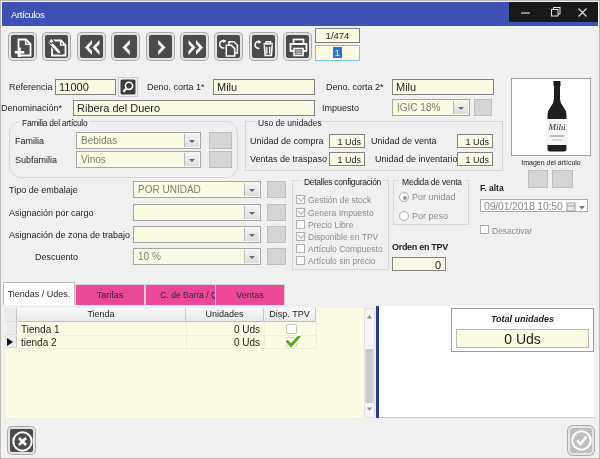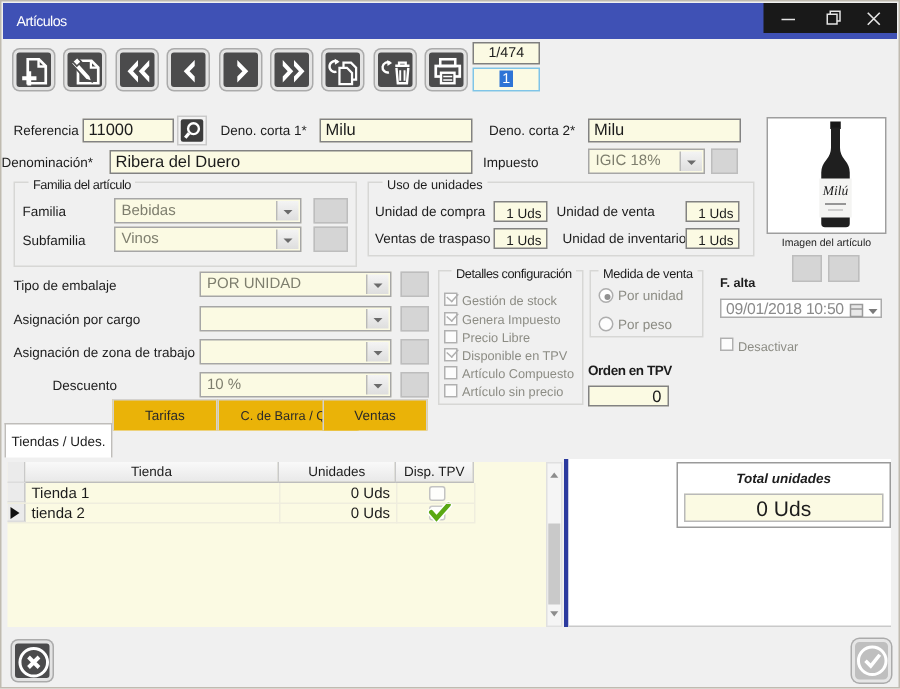--- a/index.html
+++ b/index.html
@@ -36,21 +36,21 @@
 .group .legend { position:absolute; top:-4.5px; left:9px; background:#f0f0f0; padding:0 3px;
   font-size:8.5px; color:#1c1c1c; white-space:nowrap; }
 .dis { color:#8c8c84; }
 .cb { width:9px; height:9px; background:#fcfcfc; border:1px solid #b0b0b0; }
 .cb.chk:after { content:""; position:absolute; left:0.5px; top:-1px; width:6px; height:3.5px;
   border-left:1.6px solid #aeaeae; border-bottom:1.6px solid #aeaeae; transform:rotate(-48deg); }
 .radio { width:10px; height:10px; border-radius:50%; background:#fdfdfd; border:1px solid #aeaeae; }
 .radio.sel:after { content:""; position:absolute; left:2.5px; top:2.5px; width:4px; height:4px;
   border-radius:50%; background:#909090; }
 
-.tab { top:265px; height:21px; background:#eab308; border:1px solid #d4d2cf; border-bottom:none;
+.tab { top:283px; height:21px; background:#ec4899; border:1px solid #d4d2cf; border-bottom:none;
   font-size:9px; text-align:center; padding-top:5px; color:#2a2a2a; white-space:nowrap; overflow:hidden; }
 #tab1 { left:2px; top:281px; width:72px; height:23px; background:#fff; border:1px solid #bfbdba;
   border-bottom:none; z-index:2; padding-top:6px; font-size:9px; text-align:center; white-space:nowrap; }
 
 .hdrcell { top:307px; height:14px; background:linear-gradient(#f9f9f9,#e9e9e9);
   border-right:1px solid #c9c9c9; border-bottom:1px solid #bdbdbd; font-size:9px;
   text-align:center; padding-top:1px; color:#1c1c1c; }
 .rowind { background:#ebebeb; border-right:1px solid #c9c9c9; border-bottom:1px solid #dcdcdc; }
 .cellsep { background:#efedde; width:1px; }
 </style>
@@ -161,21 +161,21 @@
     <rect x="34.2" y="40" width="21.6" height="26" fill="#f4f4f2"></rect>
     <text x="45" y="51" font-size="9" font-style="italic" font-family="Liberation Serif, serif" text-anchor="middle" fill="#1a1a1a">Milú</text>
     <line x1="38" y1="57" x2="52" y2="57" stroke="#777" stroke-width="0.9"></line>
     <line x1="40" y1="61" x2="50" y2="61" stroke="#aaa" stroke-width="0.8"></line>
   </svg>
 </div>
 <div class="abs" style="left:510px; top:158px; width:80px; text-align:center; font-size:7px;">Imagen del artículo</div>
 <div class="abs gbtn" style="left:527px; top:169px; width:20px; height:18px;"></div>
 <div class="abs gbtn" style="left:551px; top:169px; width:21px; height:18px;"></div>
 
-<div class="abs group" style="left:8px; top:120px; width:229px; height:57px;">
+<div class="abs group" style="left:8px; top:120px; width:229px; height:57px;border-radius:12px;">
   <span class="legend" style="letter-spacing:-0.3px;">Familia del artículo</span>
 </div>
 <div class="abs lab" style="left:14px; top:135px;">Familia</div>
 <div class="abs combo" style="left:75px; top:131px; width:125px; height:17px;">Bebidas<span class="arr"></span></div>
 <div class="abs gbtn" style="left:208px; top:131px; width:23px; height:17px;"></div>
 <div class="abs lab" style="left:14px; top:154px;">Subfamilia</div>
 <div class="abs combo" style="left:75px; top:150px; width:125px; height:17px;">Vinos<span class="arr"></span></div>
 <div class="abs gbtn" style="left:208px; top:150px; width:23px; height:17px;"></div>
 
 <div class="abs group" style="left:244px; top:120px; width:258px; height:50px;">

